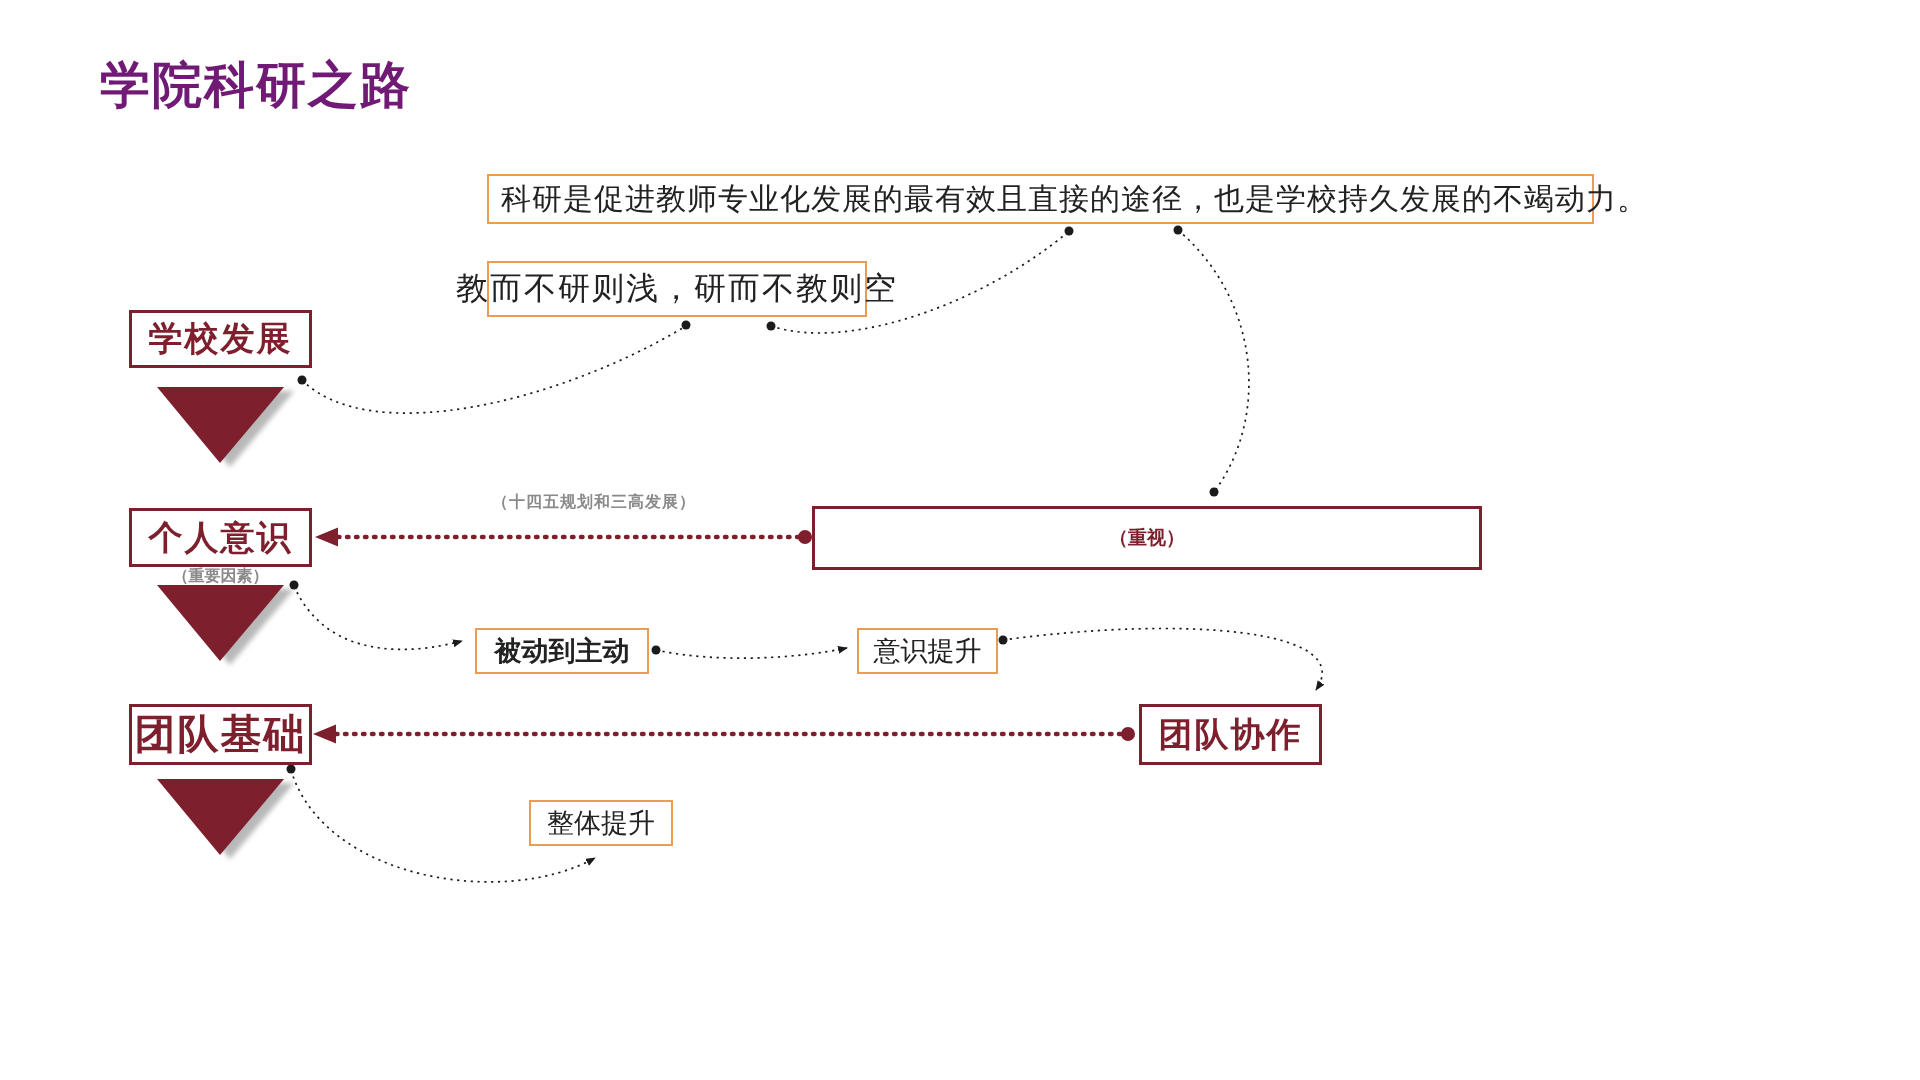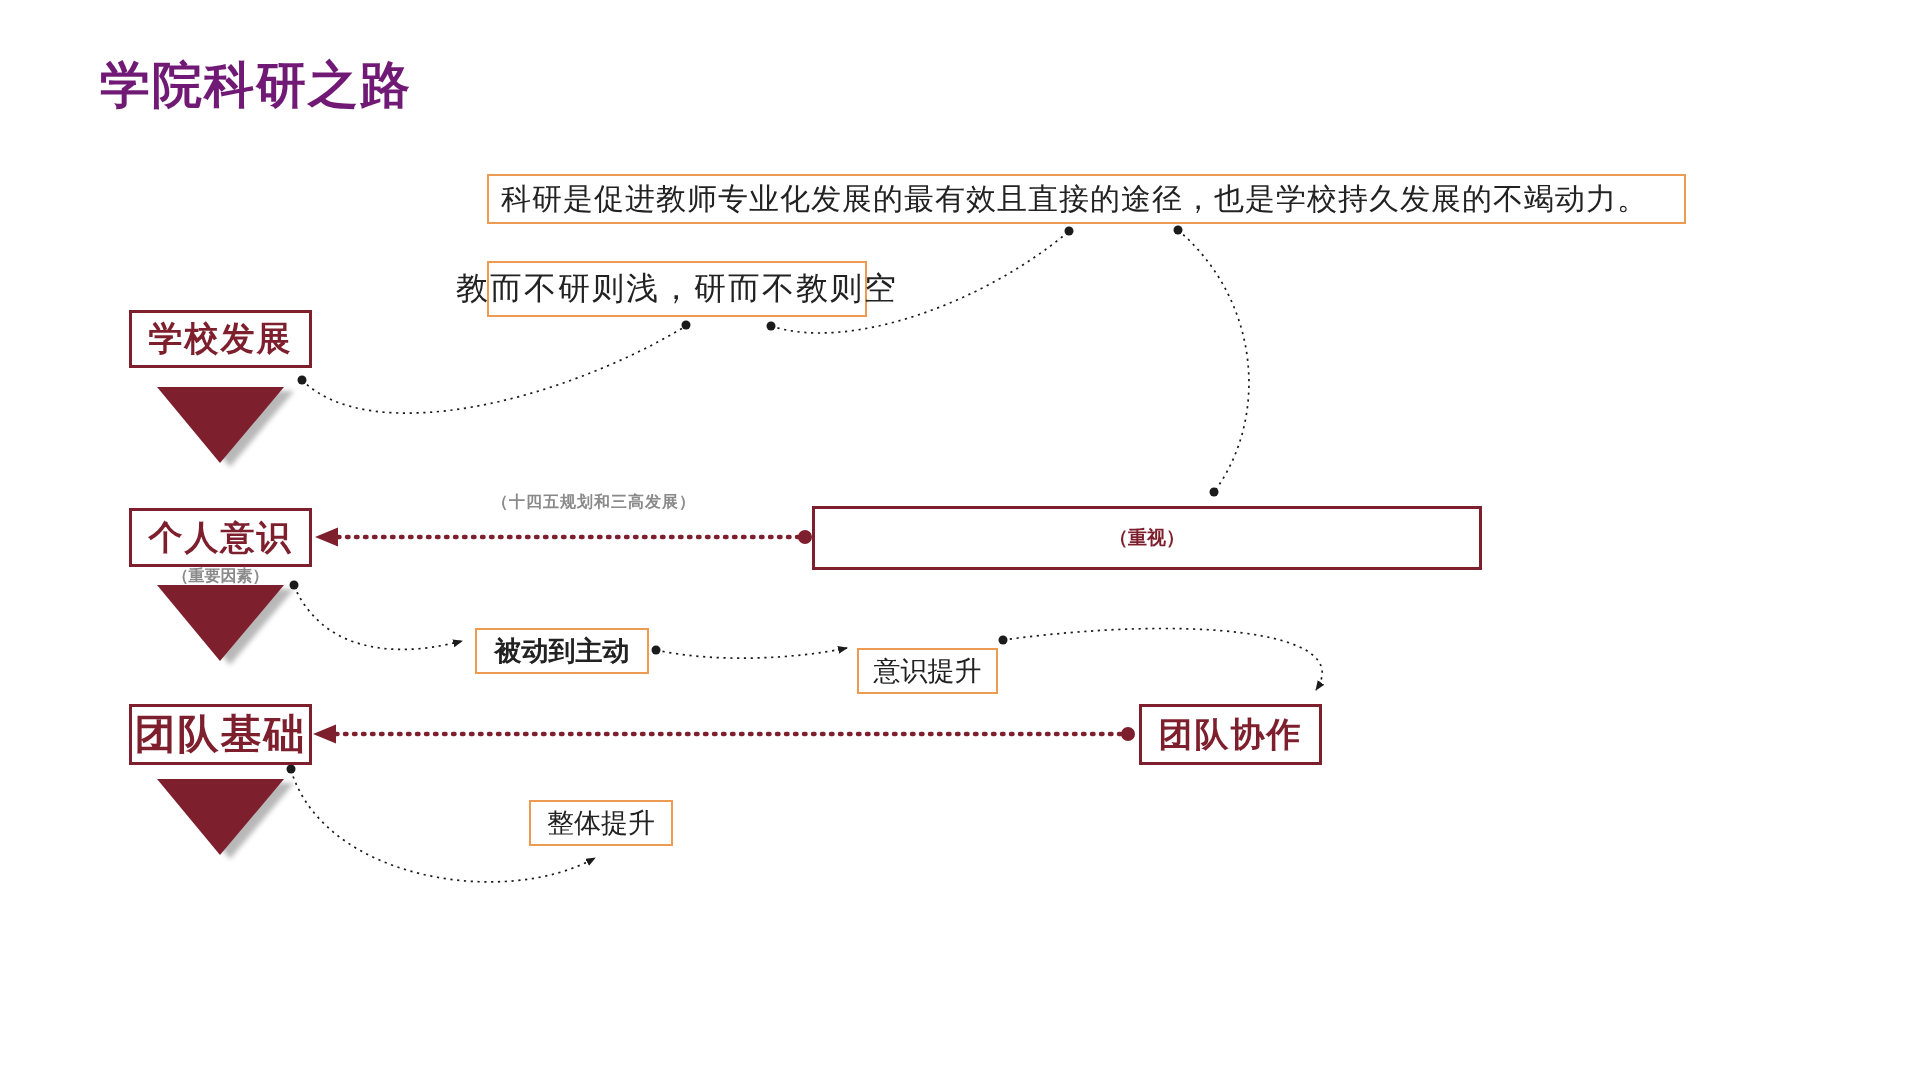--- a/index.html
+++ b/index.html
@@ -16,21 +16,21 @@
   .overlay{position:absolute;inset:0;width:1920px;height:1080px;z-index:1;pointer-events:none;}
   .abs{position:absolute;box-sizing:border-box;z-index:2;}
   .slide-title{
     left:100px;top:52px;
     font-size:50px;font-weight:800;color:#701a75;letter-spacing:2px;
   }
   .quote-box{
     border:2px solid var(--orange);background:#fff;color:#222;
     display:flex;align-items:center;white-space:nowrap;
   }
-  .quote-main{left:487px;top:174px;width:1199px;height:50px;font-size:30px;letter-spacing:1px;padding:0 12px;}
+  .quote-main{left:487px;top:174px;width:1107px;height:50px;font-size:30px;letter-spacing:1px;padding:0 12px;}
   .quote-secondary{left:487px;top:261px;width:380px;height:56px;font-size:32px;letter-spacing:2px;justify-content:center;}
   .flow-box{
     border:3px solid var(--maroon);background:#fff;color:var(--maroon);
     font-weight:800;display:flex;align-items:center;justify-content:center;
     letter-spacing:2px;
   }
   .flow-school{left:129px;top:310px;width:183px;height:58px;font-size:34px;}
   .flow-personal{left:129px;top:508px;width:183px;height:59px;font-size:34px;}
   .flow-team{left:129px;top:704px;width:183px;height:61px;font-size:41px;}
   .teamwork-box{left:1139px;top:704px;width:183px;height:61px;font-size:34px;}
@@ -44,21 +44,21 @@
     border:3px solid var(--maroon);background:#fff;color:var(--maroon);
     display:flex;align-items:center;justify-content:center;gap:4px;white-space:nowrap;
   }
   .slogan-prefix{font-size:19px;font-weight:700;}
   .slogan-main{font-size:38px;font-weight:800;letter-spacing:1px;}
   .process-box{
     border:2px solid var(--orange);background:#fff;color:#222;
     display:flex;align-items:center;justify-content:center;font-size:27px;white-space:nowrap;
   }
   .proc-passive{left:475px;top:628px;width:174px;height:46px;font-weight:bold;}
-  .proc-awareness{left:857px;top:628px;width:141px;height:46px;margin-top:20px;}
+  .proc-awareness{left:857px;top:628px;width:141px;height:46px;}
   .proc-overall{left:529px;top:800px;width:144px;height:46px;}
   
   .curve{fill:none;stroke:var(--ink);stroke-width:1.7;stroke-dasharray:2.2 4.6;}
   .dot{fill:var(--ink);}
   .mline{stroke:var(--maroon);stroke-width:4.5;stroke-dasharray:1.5 7.5;stroke-linecap:round;fill:none;}
   .mfill{fill:var(--maroon);}
   .tri{fill:var(--maroon);}
   .tri-shadow{fill:#8a8a8a;opacity:.6;}
 </style>
 </head>

